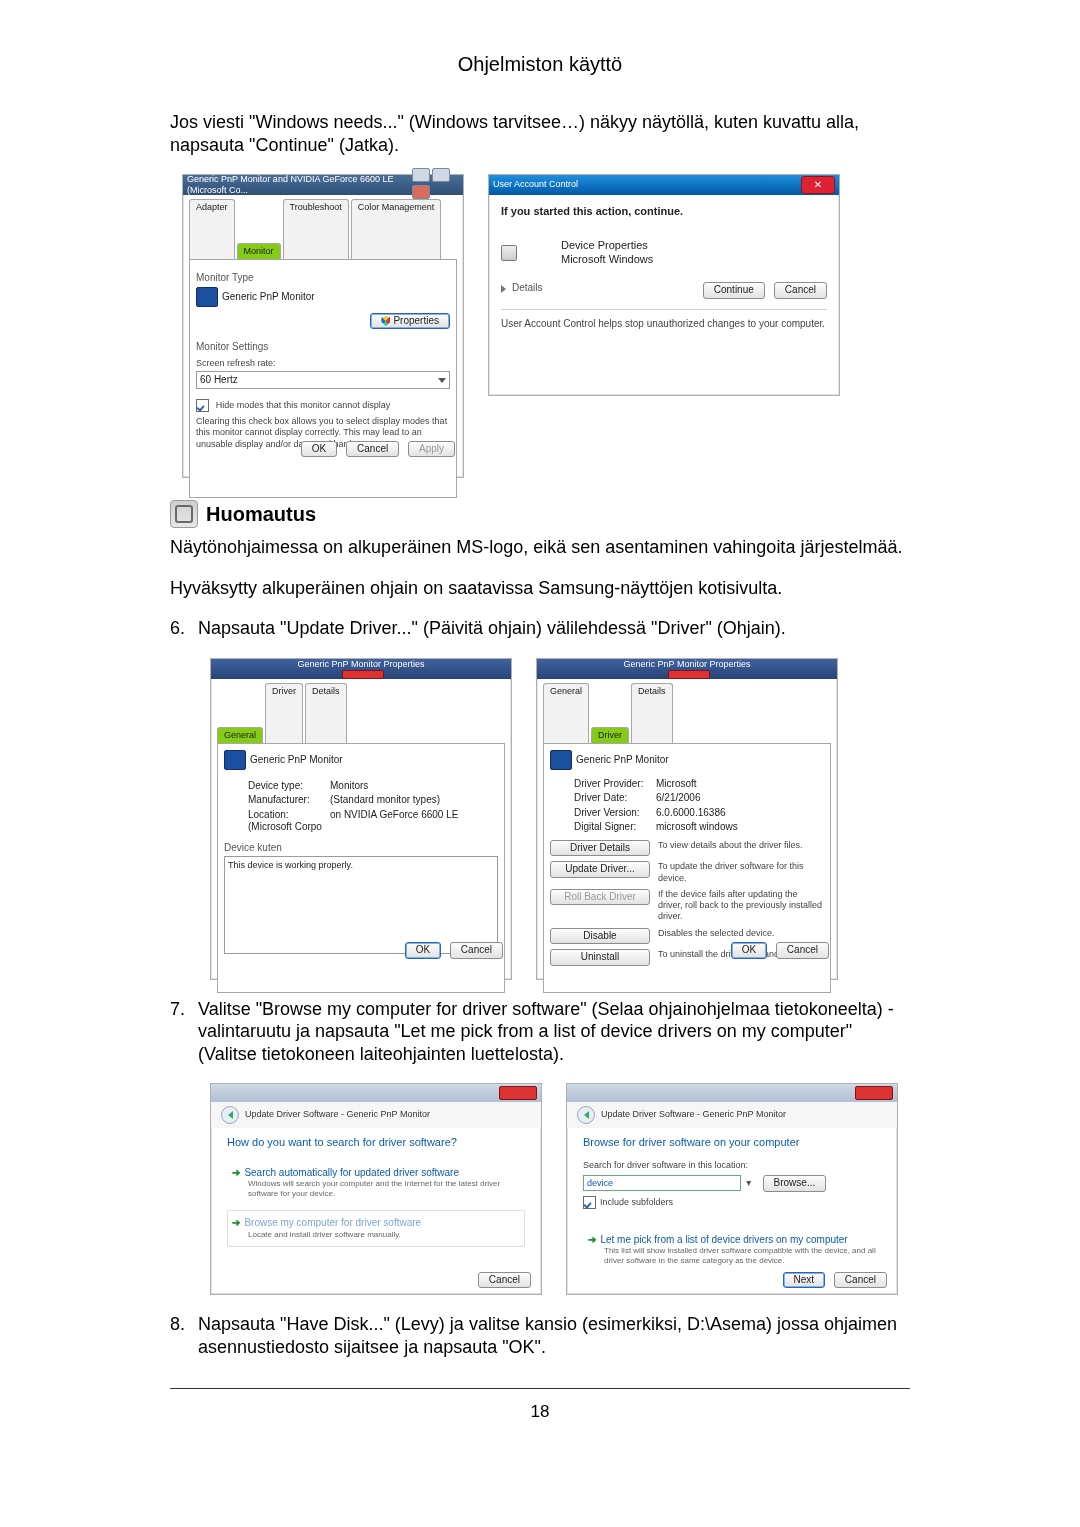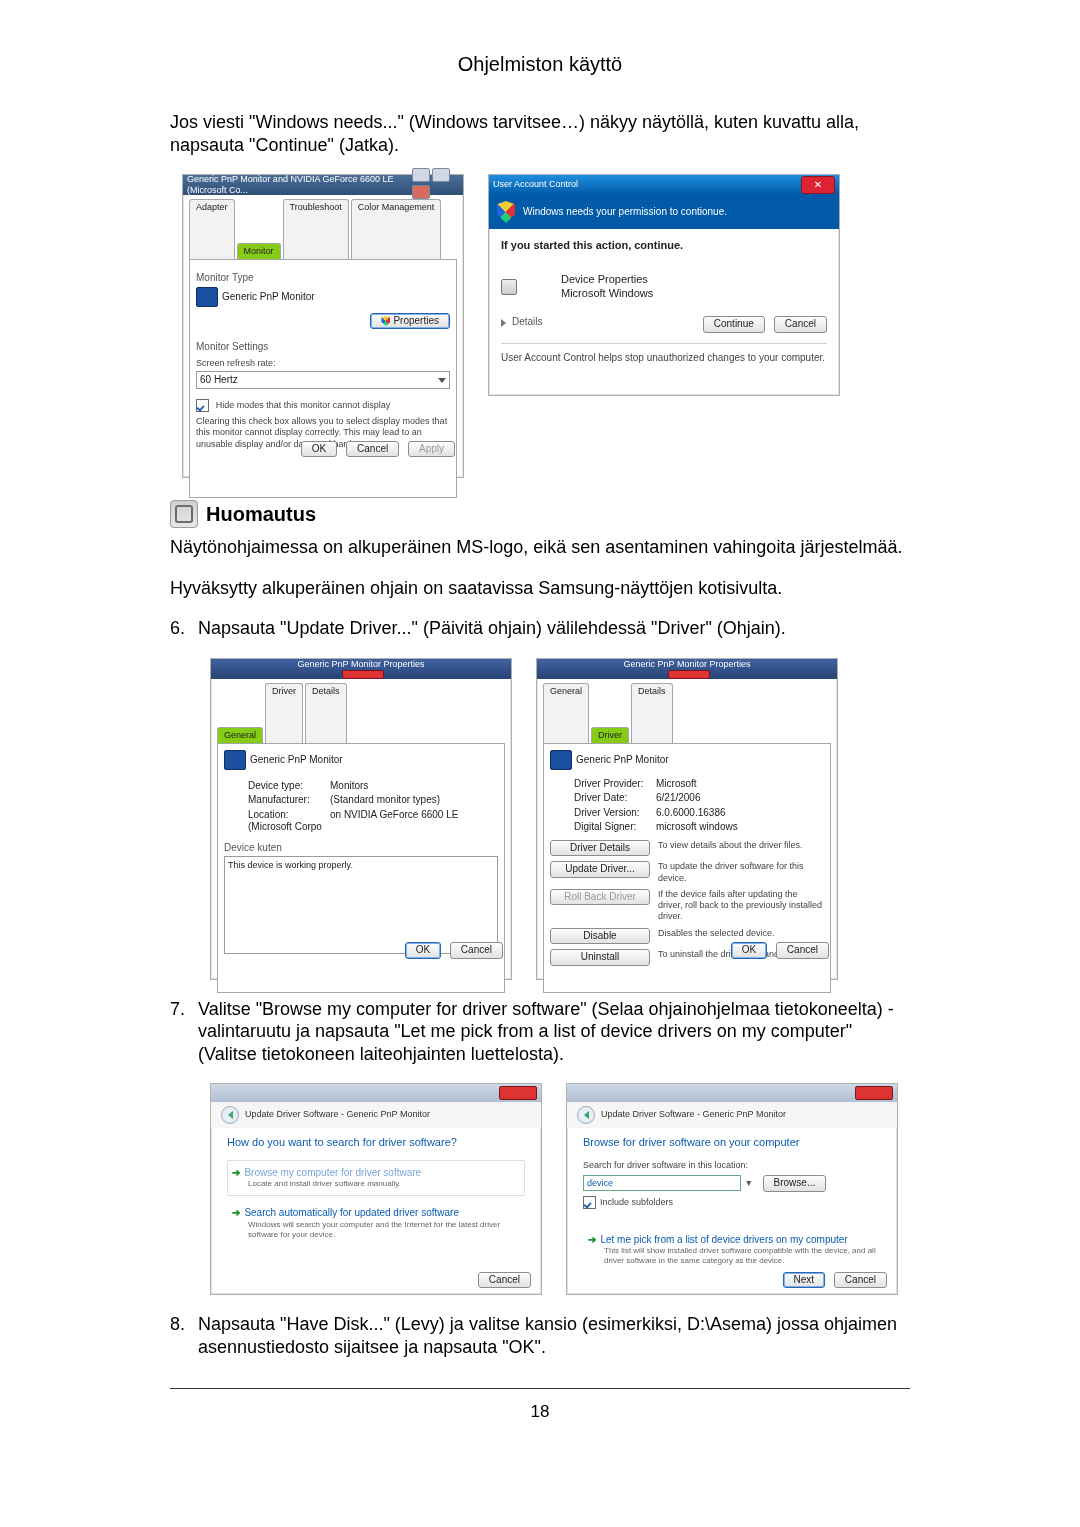--- a/index.html
+++ b/index.html
@@ -209,24 +209,20 @@
         <span class="winbtn">Cancel</span>
         <span class="winbtn disabled">Apply</span>
       </div>
     </div>
 
     <div class="fig dlg-uac">
       <div class="vista-title">
         <span>User Account Control</span>
         <span class="spacer"></span>
         <span class="closeX">✕</span>
-      </div>
-      <div class="uac-need">
-        <span class="shield"></span>
-        <span>Windows needs your permission to contionue.</span>
       </div>
       <div class="uac-body">
         <div style="font-weight:bold;">If you started this action, continue.</div>
         <div class="uac-row">
           <span class="tiny-gear"></span>
           <div>
             <div>Device Properties</div>
             <div>Microsoft Windows</div>
           </div>
         </div>
@@ -346,27 +342,27 @@
           <span class="redclose"></span>
         </div>
       <div class="wiz-nav">
         <span class="back">
             <span class="tri"></span>
           </span>
         <span>Update Driver Software - Generic PnP Monitor</span>
       </div>
       <div class="wiz-body">
         <div class="wiz-h">How do you want to search for driver software?</div>
+        <div class="wiz-opt">
+          <span class="arrow">➔</span><span class="lbl">Search automatically for updated driver software</span>
+          <div class="sub">Windows will search your computer and the Internet for the latest driver software for your device.</div>
+        </div>
         <div class="wiz-opt boxed">
           <span class="arrow">➔</span><span class="lbl" style="color:#7aa6d8">Browse my computer for driver software</span>
           <div class="sub">Locate and install driver software manually.</div>
-        </div>
-        <div class="wiz-opt">
-          <span class="arrow">➔</span><span class="lbl">Search automatically for updated driver software</span>
-          <div class="sub">Windows will search your computer and the Internet for the latest driver software for your device.</div>
         </div>
       </div>
       <div class="wiz-btm"><span class="winbtn">Cancel</span></div>
     </div>
 
     <div class="fig dlg-wiz">
       <div class="wiz-top">
           <span class="redclose"></span>
         </div>
       <div class="wiz-nav">

